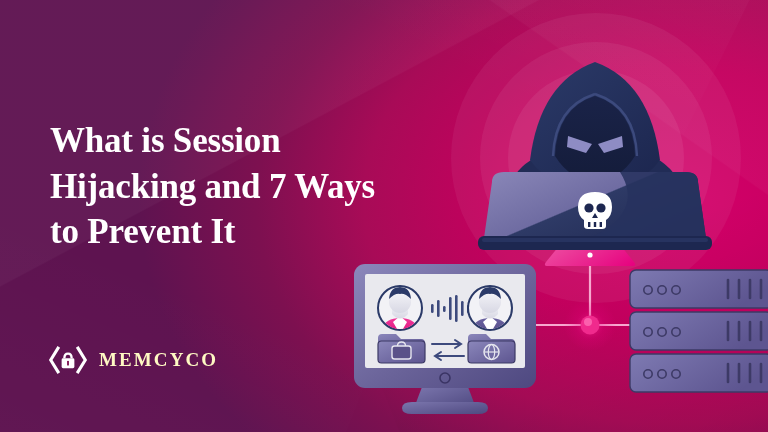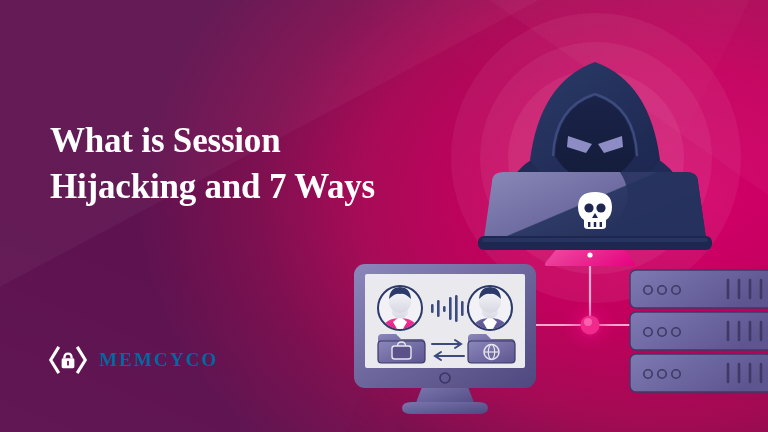--- a/index.html
+++ b/index.html
@@ -67,21 +67,21 @@
   }
   .headline .ln{ display:block; white-space:nowrap; }
 
   
   .logo{
     position:absolute; left:48px; top:342px;
     display:flex; align-items:center; gap:11px;
   }
   .logo-mark{ width:40px; height:36px; display:block; }
   .logo-word{
-    color:#0369a1; font-size:19px; font-weight:700;
+    color:#fef9c3; font-size:19px; font-weight:700;
     letter-spacing:2.1px;
   }
 
   
   .art{ position:absolute; inset:0; }
   .art svg{ position:absolute; display:block; }
   .svg-hacker{ left:470px; top:52px; }
   .svg-monitor{ left:352px; top:262px; }
   .svg-servers{ left:624px; top:268px; }
   .svg-links{ left:352px; top:200px; }
@@ -325,20 +325,21 @@
             <path d="M137 96 L137 114"></path>
         </g>
       </g>
     </svg>
 
   </div>
 
   <h1 class="headline">
     <span class="ln">What is Session</span>
     <span class="ln">Hijacking and 7 Ways</span>
+    <span class="ln">to Prevent It</span>
   </h1>
 
   <div class="logo">
     <svg class="logo-mark" viewBox="0 0 44 38">
       <path d="M11 6 L3 19 L11 32" fill="none" stroke="#ffffff" stroke-width="3.4" stroke-linecap="square" stroke-linejoin="miter"></path>
       <path d="M33 6 L41 19 L33 32" fill="none" stroke="#ffffff" stroke-width="3.4" stroke-linecap="square" stroke-linejoin="miter"></path>
       <rect x="15" y="17" width="14" height="11" rx="1.6" fill="#ffffff"></rect>
       <path d="M18 17 q0 -5 4 -5 q4 0 4 5" fill="none" stroke="#ffffff" stroke-width="2.6"></path>
       <rect x="21" y="20" width="2" height="5" fill="#7d1050"></rect>
     </svg>

